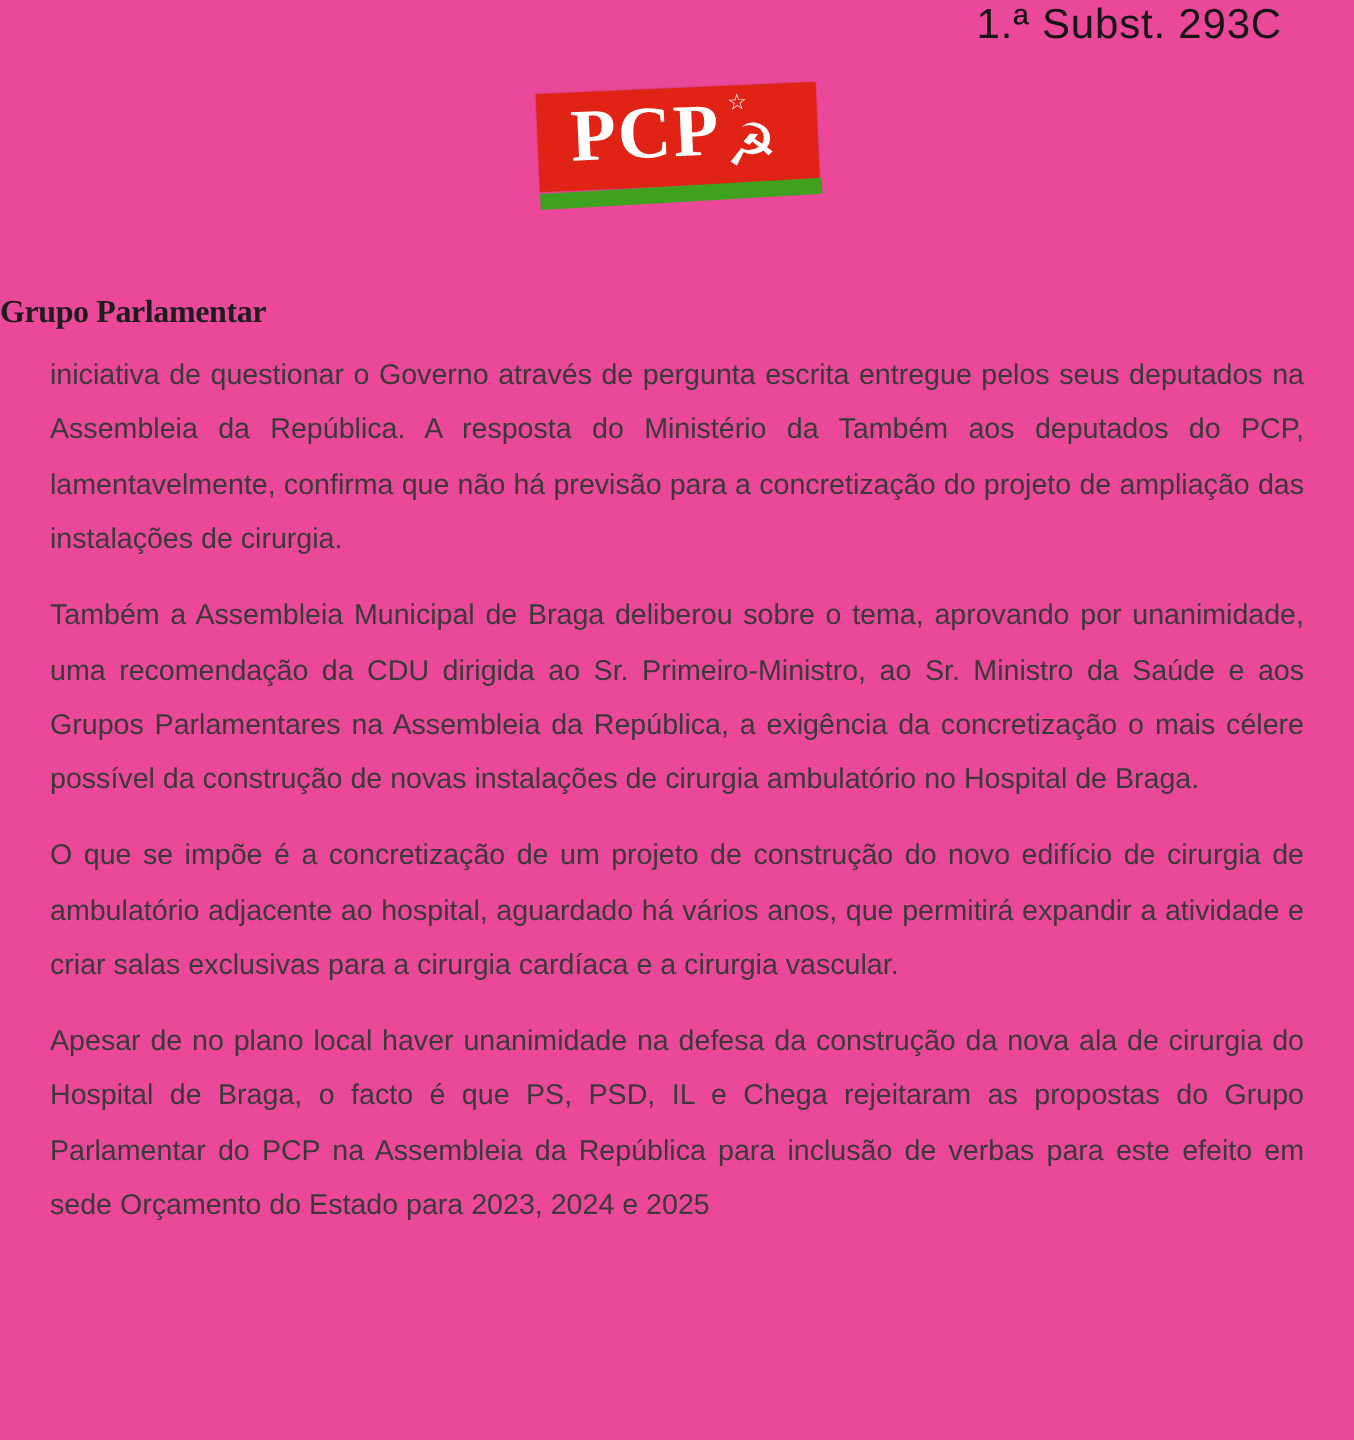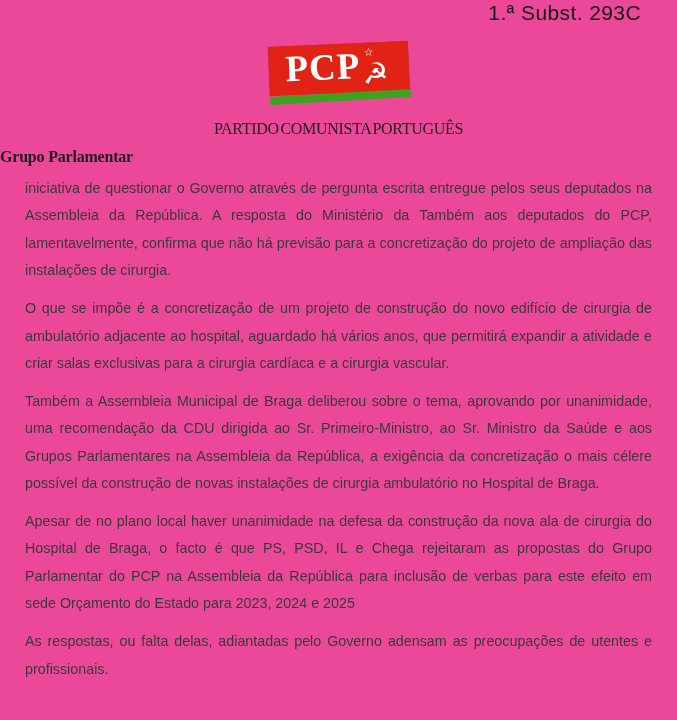--- a/index.html
+++ b/index.html
@@ -136,25 +136,23 @@
     <div class="logo-red">
       <span class="logo-acronym">PCP</span>
       <span class="logo-emblem">
         <span class="logo-star">☆</span>
         <span class="logo-hs">☭</span>
       </span>
     </div>
     <div class="logo-green"></div>
   </div>
 
-  <div class="party-name">PARTIDO COMUNISTA PORTUGUÊS</div>
 
   <div class="group-name">Grupo Parlamentar</div>
 
   <div class="body-text">
     <p>iniciativa de questionar o Governo através de pergunta escrita entregue pelos seus deputados na Assembleia da República. A resposta do Ministério da Também aos deputados do PCP, lamentavelmente, confirma que não há previsão para a concretização do projeto de ampliação das instalações de cirurgia.</p>
+    <p>Também a Assembleia Municipal de Braga deliberou sobre o tema, aprovando por unanimidade, uma recomendação da CDU dirigida ao Sr. Primeiro-Ministro, ao Sr. Ministro da Saúde e aos Grupos Parlamentares na Assembleia da República, a exigência da concretização o mais célere possível da construção de novas instalações de cirurgia ambulatório no Hospital de Braga.</p>
     <p>O que se impõe é a concretização de um projeto de construção do novo edifício de cirurgia de ambulatório adjacente ao hospital, aguardado há vários anos, que permitirá expandir a atividade e criar salas exclusivas para a cirurgia cardíaca e a cirurgia vascular.</p>
-    <p>Também a Assembleia Municipal de Braga deliberou sobre o tema, aprovando por unanimidade, uma recomendação da CDU dirigida ao Sr. Primeiro-Ministro, ao Sr. Ministro da Saúde e aos Grupos Parlamentares na Assembleia da República, a exigência da concretização o mais célere possível da construção de novas instalações de cirurgia ambulatório no Hospital de Braga.</p>
     <p>Apesar de no plano local haver unanimidade na defesa da construção da nova ala de cirurgia do Hospital de Braga, o facto é que PS, PSD, IL e Chega rejeitaram as propostas do Grupo Parlamentar do PCP na Assembleia da República para inclusão de verbas para este efeito em sede Orçamento do Estado para 2023, 2024 e 2025</p>
-    <p>As respostas, ou falta delas, adiantadas pelo Governo adensam as preocupações de utentes e profissionais.</p>
   </div>
 
 </div>
 
 </body></html>

